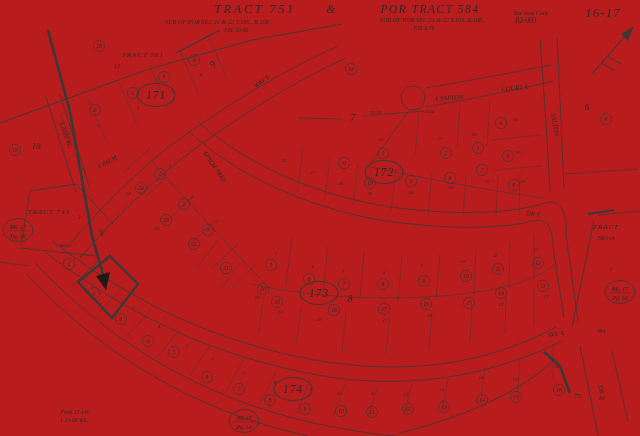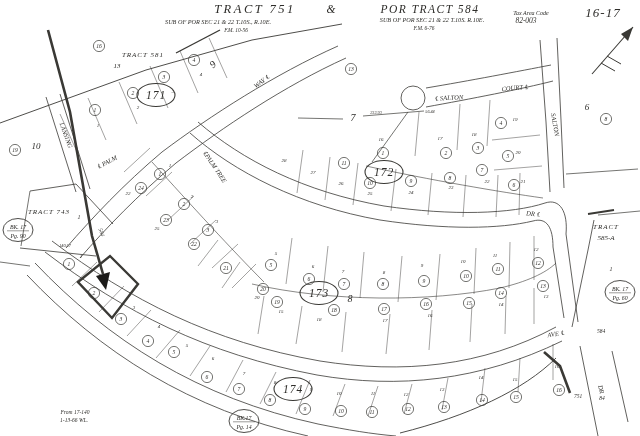--- a/index.html
+++ b/index.html
@@ -1,16 +1,16 @@
 <!DOCTYPE html>
 <html><head>
 <meta charset="utf-8">
 <style>
   html,body{margin:0;padding:0;background:#e8e6e0;}
-  .page{width:640px;height:436px;background:#ffffff;position:relative;overflow:hidden;
+  .page{width:640px;height:436px;background:#b91c1c;position:relative;overflow:hidden;
         font-family:"Liberation Serif",serif;text-decoration:underline;}
   svg text{font-family:"Liberation Serif",serif;font-style:italic;fill:#2d2c29;}
   svg path,svg line,svg circle,svg ellipse{stroke:#3a3935;fill:none;}
 </style>
 </head>
 <body>
 
 <div class="page">
   <svg id="map" width="640" height="436" viewBox="0 0 640 436">
       <path d="M0,123 L146,70 L252,40 L342,24" stroke-width="0.9" stroke="#3a3935" fill="none"></path>

